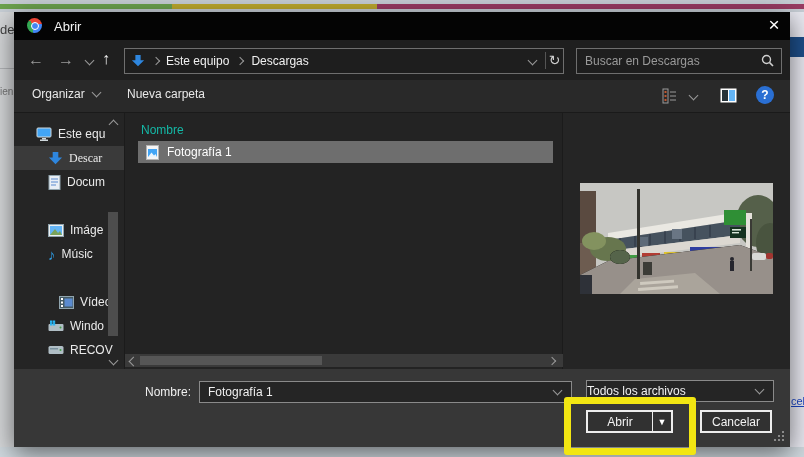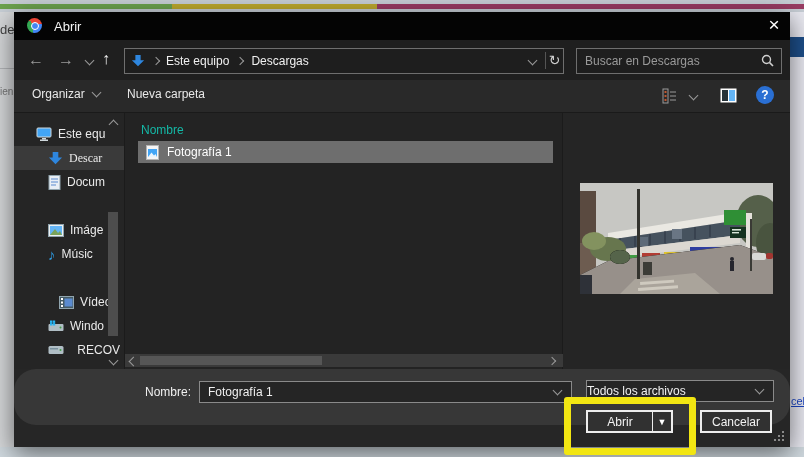--- a/index.html
+++ b/index.html
@@ -7,21 +7,21 @@
        font-family:"Liberation Sans","DejaVu Sans",sans-serif;
        background:#ccd3d9;}
   .abs{position:absolute;}
   
   #dialog{left:14px;top:12px;width:776px;height:435px;background:#262626;
           box-shadow:0 6px 24px rgba(0,0,0,.55);color:#e8e8e8;font-size:12px;}
   #titlebar{left:0;top:0;width:776px;height:28px;background:#040404;}
   #navbar{left:0;top:28px;width:776px;height:40px;background:#1f1f1f;}
   #toolbar{left:0;top:68px;width:776px;height:32px;background:#292929;border-bottom:1px solid #1a1a1a;}
   #content{left:0;top:101px;width:776px;height:256px;background:#252525;overflow:hidden;}
-  #footerpanel{left:0;top:357px;width:776px;height:56px;background:#373737;border-radius:22px;}
+  #footerpanel{left:0;top:357px;width:776px;height:78px;background:#373737;}
   .navglyph{color:#9a9a9a;font-size:16px;line-height:20px;}
   .boxfield{background:#1e1e1e;border:1px solid #6f6f6f;display:flex;align-items:center;}
   .chev{display:inline-block;width:6px;height:6px;border-right:1.5px solid #9a9a9a;border-bottom:1.5px solid #9a9a9a;}
   .chev.down{transform:rotate(45deg);}
   .chev.right{transform:rotate(-45deg);width:5px;height:5px;}
   .chev.up{transform:rotate(-135deg);}
   .chev.left{transform:rotate(135deg);}
   .sb-item{position:absolute;left:0;width:106px;height:24px;display:flex;align-items:center;overflow:hidden;white-space:nowrap;}
   .sb-item .lbl{margin-left:6px;font-size:12px;color:#eaeaea;}
   .combo{background:#252525;border:1px solid #8a8a8a;display:flex;align-items:center;color:#f0f0f0;}
@@ -186,21 +186,21 @@
               <rect x="2" y="0" width="5" height="5" fill="none"></rect>
               <rect x="2" y="0.5" width="2.4" height="2.4" fill="#29b6f6"></rect>
               <rect x="4.8" y="0.5" width="2.4" height="2.4" fill="#29b6f6"></rect>
               <rect x="2" y="3.1" width="2.4" height="2.4" fill="#29b6f6"></rect>
               <rect x="4.8" y="3.1" width="2.4" height="2.4" fill="#29b6f6"></rect>
               <circle cx="12.5" cy="7.5" r="1" fill="#43a047"></circle>
             </svg>
         </span>
         <span class="lbl">Windo</span>
       </div>
-      <div class="sb-item" style="top:225px;justify-content:space-between;">
+      <div class="sb-item" style="top:225px;">
         <span style="margin-left:34px;">
           <svg width="16" height="10" viewBox="0 0 16 10">
               <rect x="0.5" y="1" width="15" height="8" rx="1.5" fill="#b0bec5"></rect>
               <rect x="2" y="3" width="8" height="1.5" fill="#78909c"></rect>
               <circle cx="12.5" cy="5" r="1" fill="#43a047"></circle>
             </svg>
         </span>
         <span class="lbl">RECOV</span>
       </div>
       <div class="sb-item" style="top:249px;">

